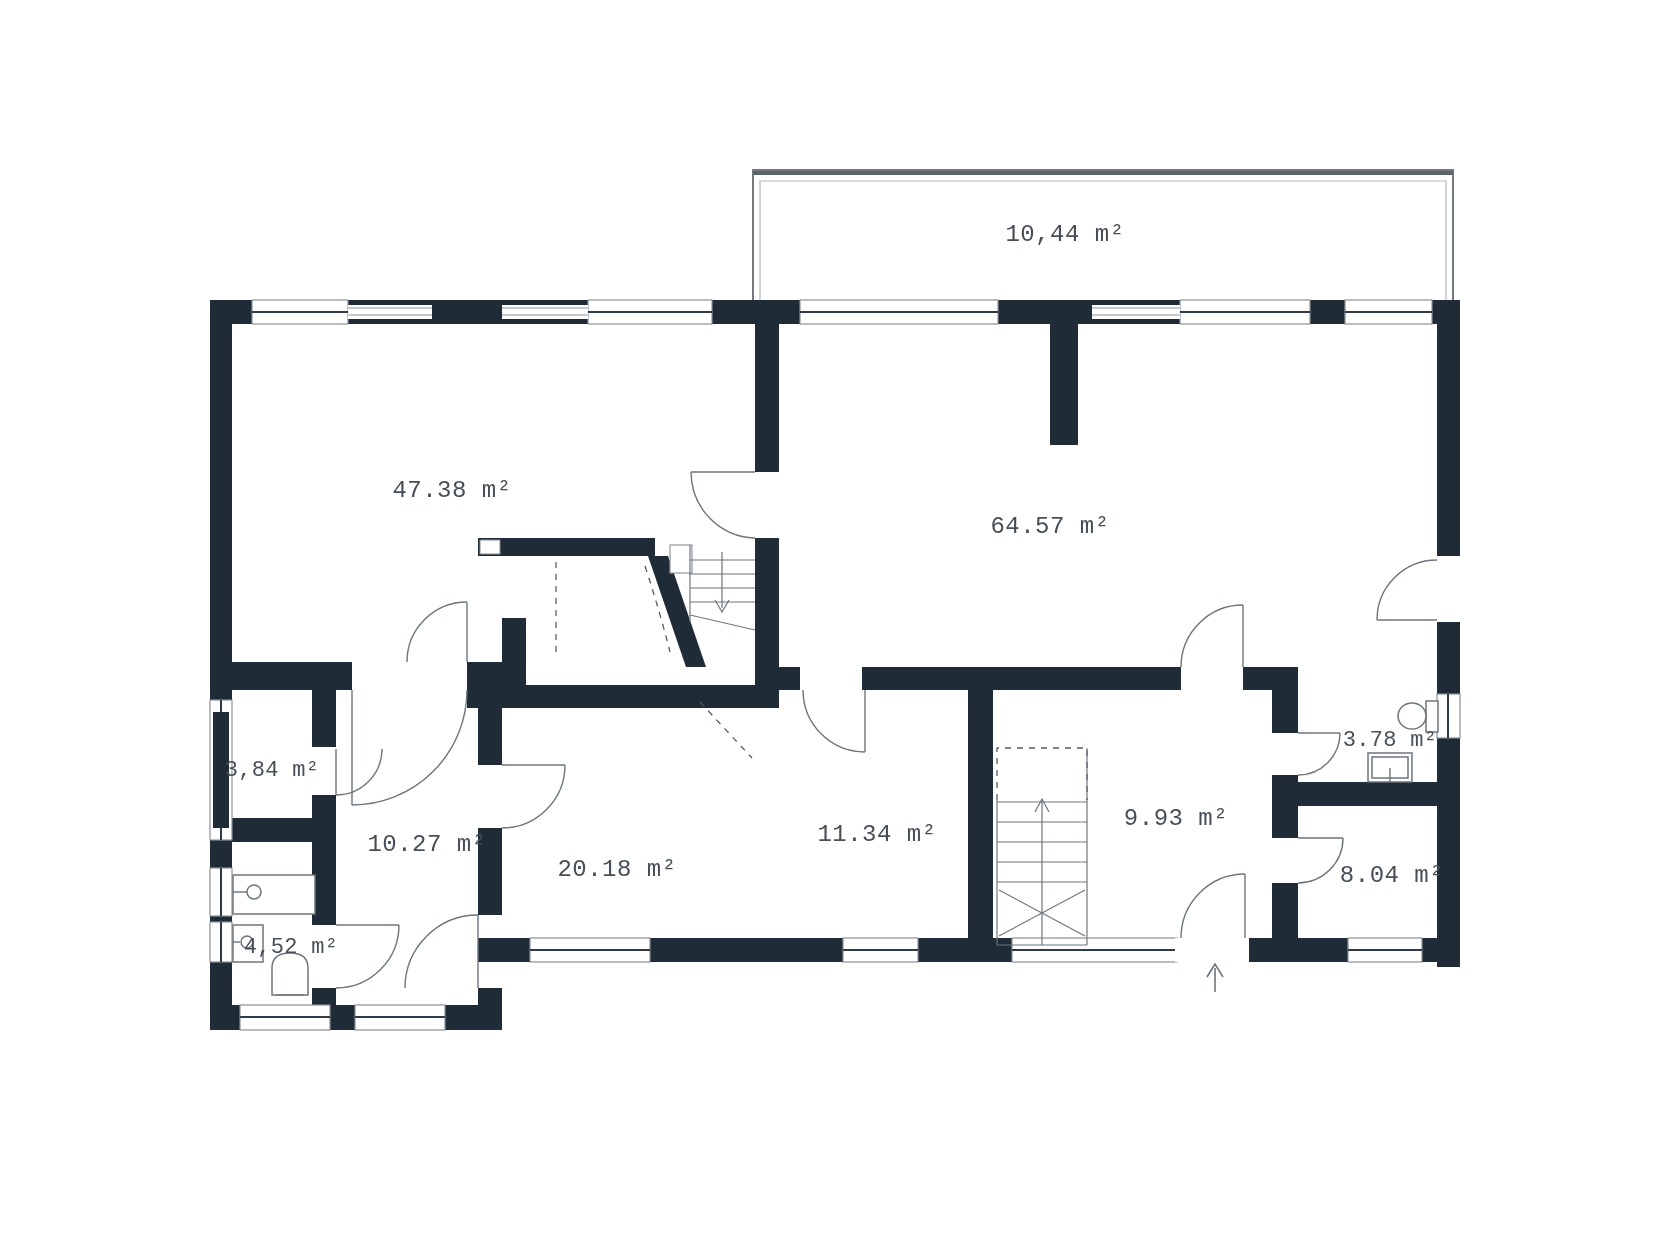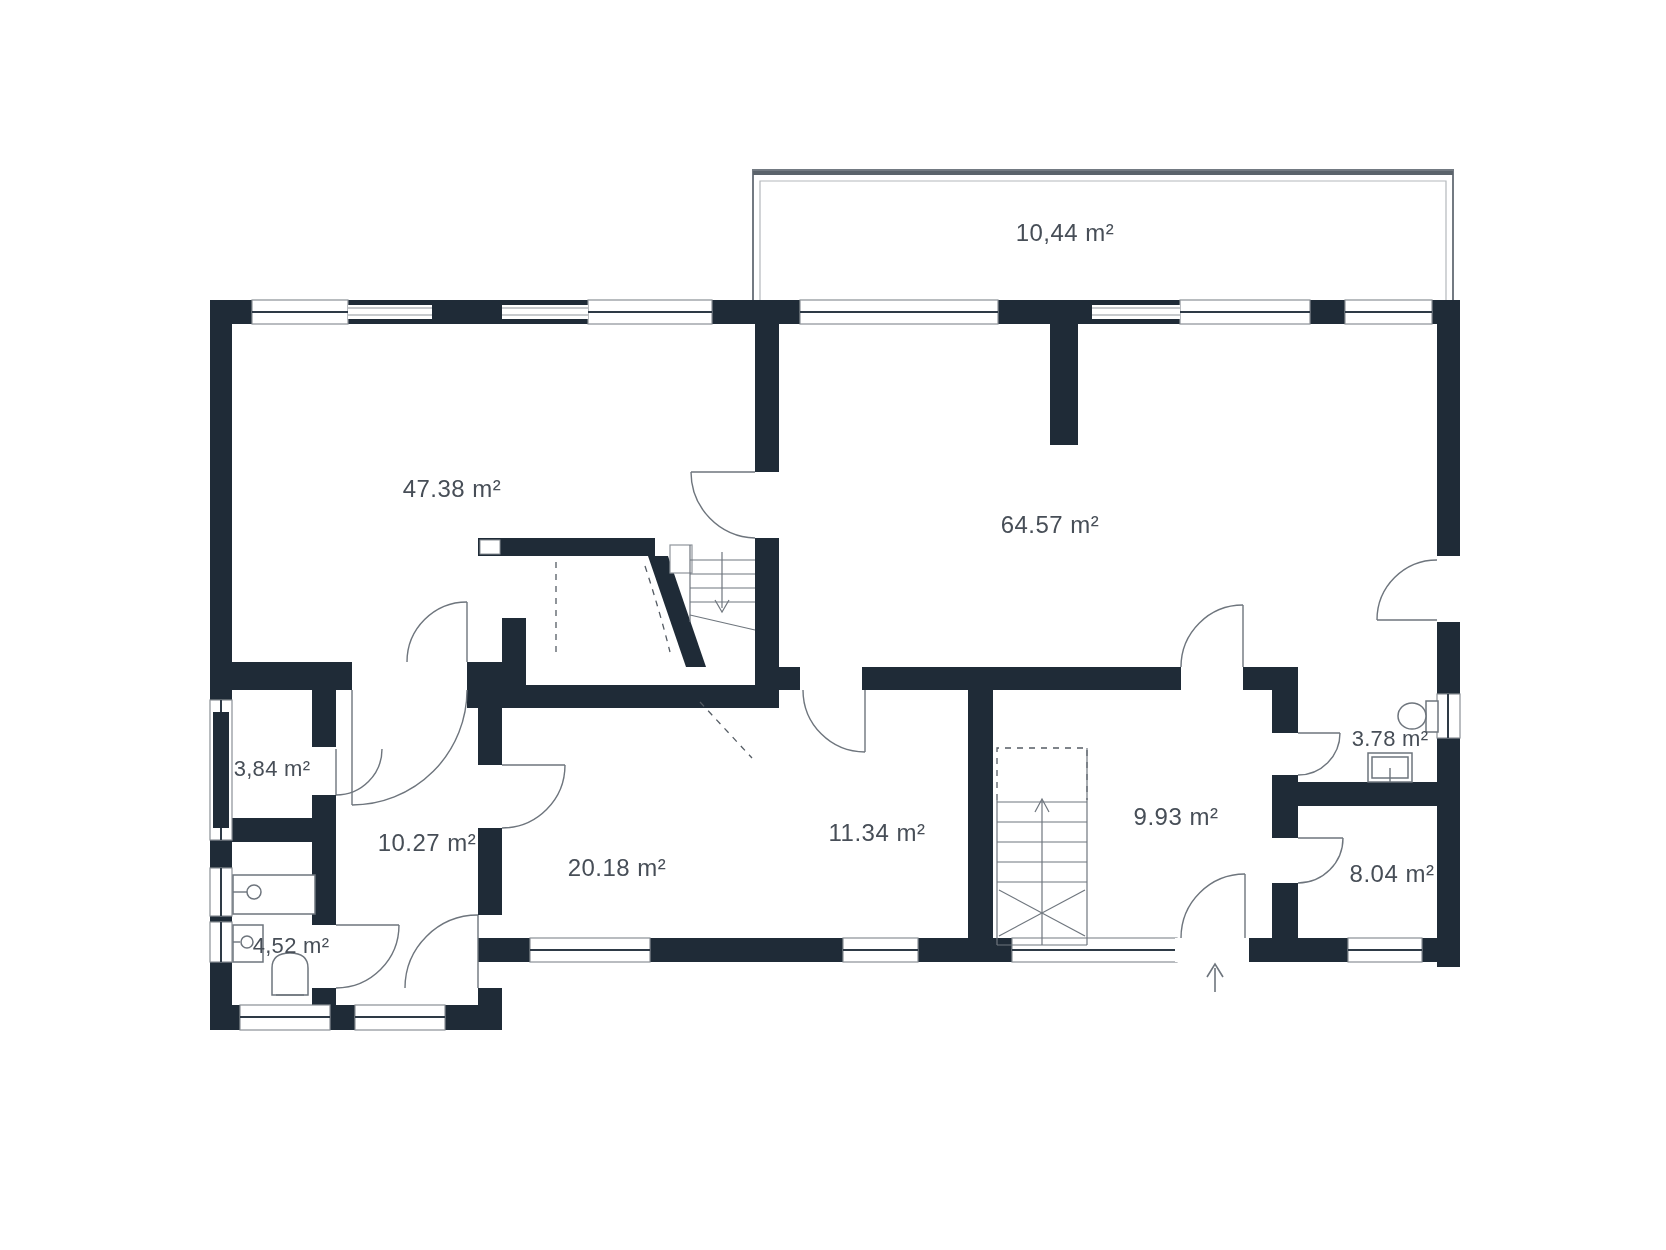--- a/index.html
+++ b/index.html
@@ -1,17 +1,17 @@
 <!DOCTYPE html>
 <html><head>
 <meta charset="utf-8">
 <style>
   html,body{margin:0;padding:0;background:#ffffff;}
   #plan-root{position:relative;width:1666px;height:1250px;background:#ffffff;overflow:hidden;
-    font-family:Liberation Sans, sans-serif;}
+    font-family:Liberation Mono, monospace;}
   svg{display:block;}
   .wall{fill:#1f2b37;stroke:none;}
   .win{fill:#ffffff;stroke:#8a9096;stroke-width:1.2;}
   .winmid{stroke:#2e3a46;stroke-width:2;}
   .thinline{stroke:#8f959c;stroke-width:1.2;fill:none;}
   .midline{stroke:#6e757d;stroke-width:1.6;fill:none;}
   .door{stroke:#6e757d;stroke-width:1.4;fill:none;}
   .stair{stroke:#6f767e;stroke-width:1.2;fill:none;}
   .dash{stroke:#555c64;stroke-width:1.3;fill:none;stroke-dasharray:6 6;}
   .fix{fill:#ffffff;stroke:#6e757d;stroke-width:1.5;}

